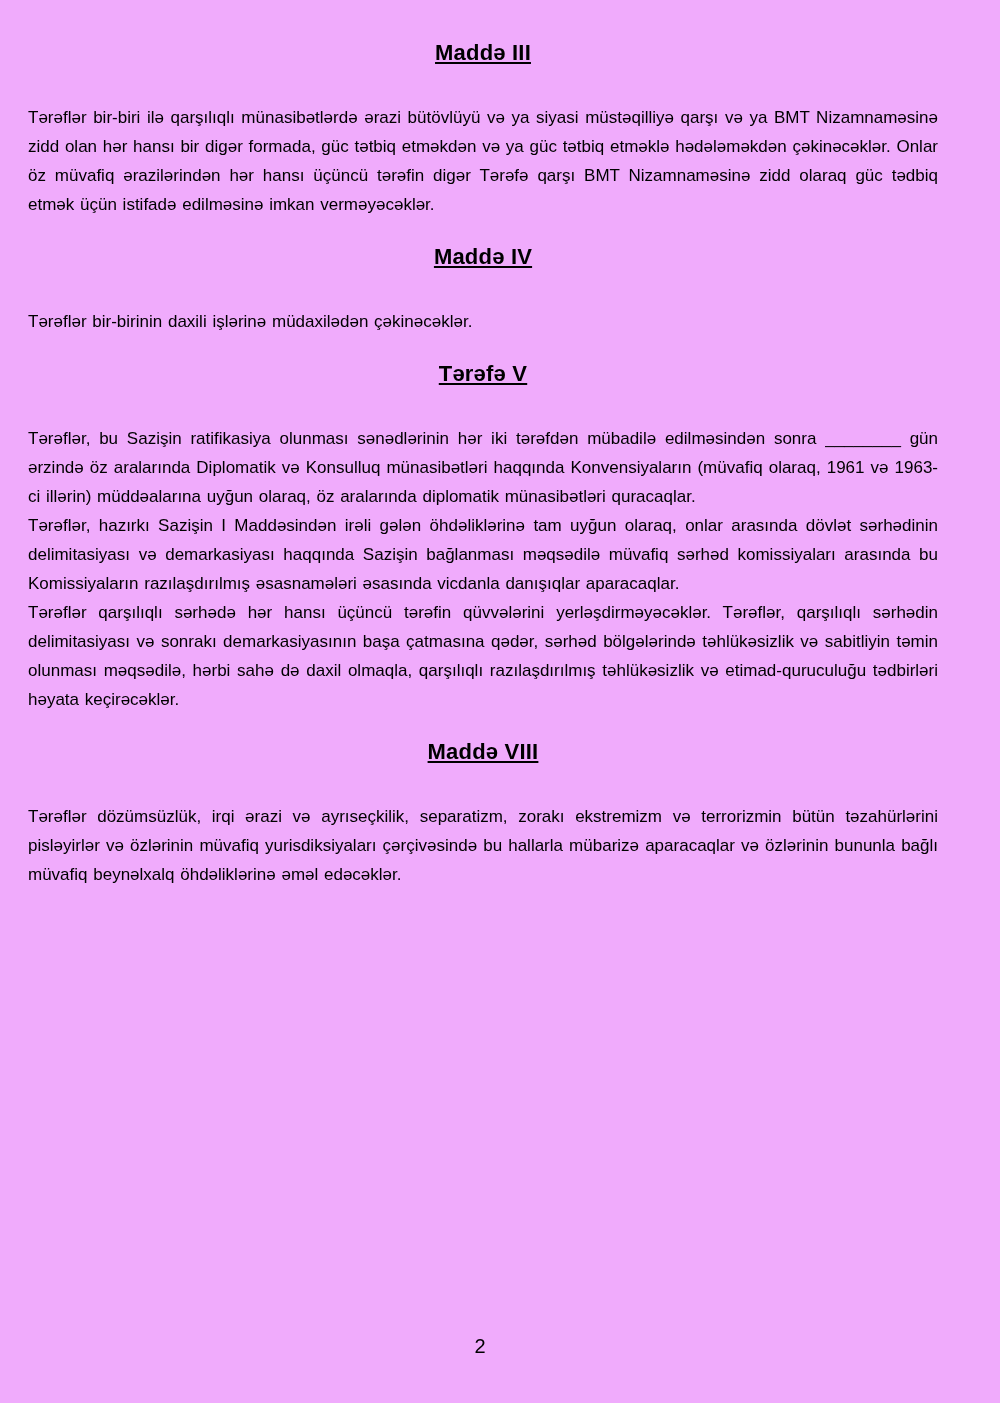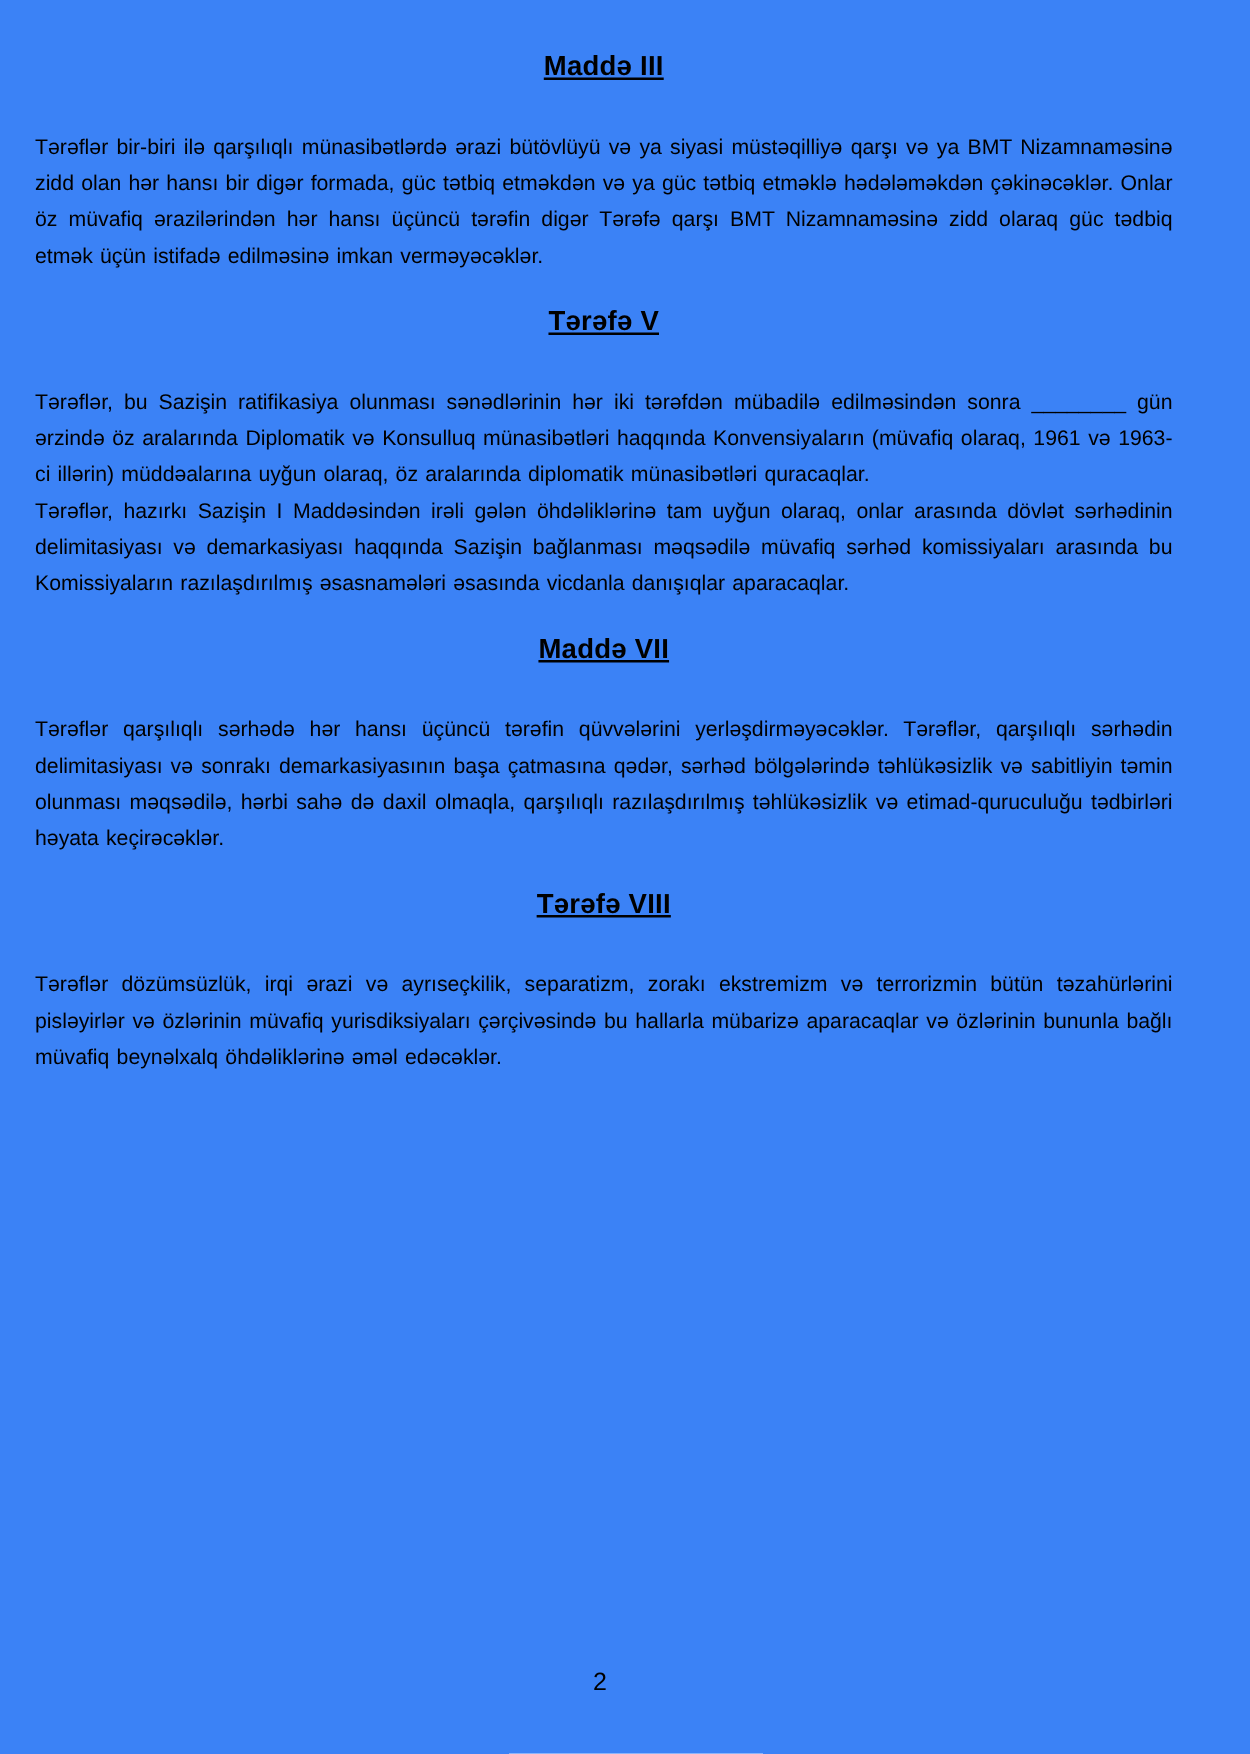--- a/index.html
+++ b/index.html
@@ -2,21 +2,21 @@
 <html><head>
 <meta charset="utf-8">
 <style>
   * { margin: 0; padding: 0; box-sizing: border-box; }
   html, body { background: #ffffff; }
   .page {
     position: relative;
     width: 1000px;
     height: 1403px;
     margin: 0 auto;
-    background: #3b82f6;
+    background: #f0abfc;
     color: #000000;
     font-family: "Liberation Sans", "DejaVu Sans", sans-serif;
     overflow: hidden;
   }
   .content {
     padding: 15px 62px 0 28px; 
   }
   .section-heading {
     font-size: 22px;
     font-weight: bold;
@@ -45,36 +45,39 @@
 <body>
 
 <div class="page">
   <div class="content">
 
     <section>
       <h2 class="section-heading">Maddə III</h2>
       <p class="section-paragraph">Tərəflər bir-biri ilə qarşılıqlı münasibətlərdə ərazi bütövlüyü və ya siyasi müstəqilliyə qarşı və ya BMT Nizamnaməsinə zidd olan hər hansı bir digər formada, güc tətbiq etməkdən və ya güc tətbiq etməklə hədələməkdən çəkinəcəklər. Onlar öz müvafiq ərazilərindən hər hansı üçüncü tərəfin digər Tərəfə qarşı BMT Nizamnaməsinə zidd olaraq güc tədbiq etmək üçün istifadə edilməsinə imkan verməyəcəklər.</p>
     </section>
 
+    <section>
+      <h2 class="section-heading">Maddə IV</h2>
+      <p class="section-paragraph">Tərəflər bir-birinin daxili işlərinə müdaxilədən çəkinəcəklər.</p>
+    </section>
 
     <section>
       <h2 class="section-heading">Tərəfə V</h2>
       <p class="section-paragraph">Tərəflər, bu Sazişin ratifikasiya olunması sənədlərinin hər iki tərəfdən mübadilə edilməsindən sonra ________ gün ərzində öz aralarında Diplomatik və Konsulluq münasibətləri haqqında Konvensiyaların (müvafiq olaraq, 1961 və 1963-ci illərin) müddəalarına uyğun olaraq, öz aralarında diplomatik münasibətləri quracaqlar.</p>
     </section>
 
     <section>
       <p class="section-paragraph">Tərəflər, hazırkı Sazişin I Maddəsindən irəli gələn öhdəliklərinə tam uyğun olaraq, onlar arasında dövlət sərhədinin delimitasiyası və demarkasiyası haqqında Sazişin bağlanması məqsədilə müvafiq sərhəd komissiyaları arasında bu Komissiyaların razılaşdırılmış əsasnamələri əsasında vicdanla danışıqlar aparacaqlar.</p>
     </section>
 
     <section>
-      <h2 class="section-heading">Maddə VII</h2>
       <p class="section-paragraph">Tərəflər qarşılıqlı sərhədə hər hansı üçüncü tərəfin qüvvələrini yerləşdirməyəcəklər. Tərəflər, qarşılıqlı sərhədin delimitasiyası və sonrakı demarkasiyasının başa çatmasına qədər, sərhəd bölgələrində təhlükəsizlik və sabitliyin təmin olunması məqsədilə, hərbi sahə də daxil olmaqla, qarşılıqlı razılaşdırılmış təhlükəsizlik və etimad-quruculuğu tədbirləri həyata keçirəcəklər.</p>
     </section>
 
     <section>
-      <h2 class="section-heading">Tərəfə VIII</h2>
+      <h2 class="section-heading">Maddə VIII</h2>
       <p class="section-paragraph">Tərəflər dözümsüzlük, irqi ərazi və ayrıseçkilik, separatizm, zorakı ekstremizm və terrorizmin bütün təzahürlərini pisləyirlər və özlərinin müvafiq yurisdiksiyaları çərçivəsində bu hallarla mübarizə aparacaqlar və özlərinin bununla bağlı müvafiq beynəlxalq öhdəliklərinə əməl edəcəklər.</p>
     </section>
 
   </div>
 
   <div class="page-number">2</div>
 </div>
 
 </body></html>

